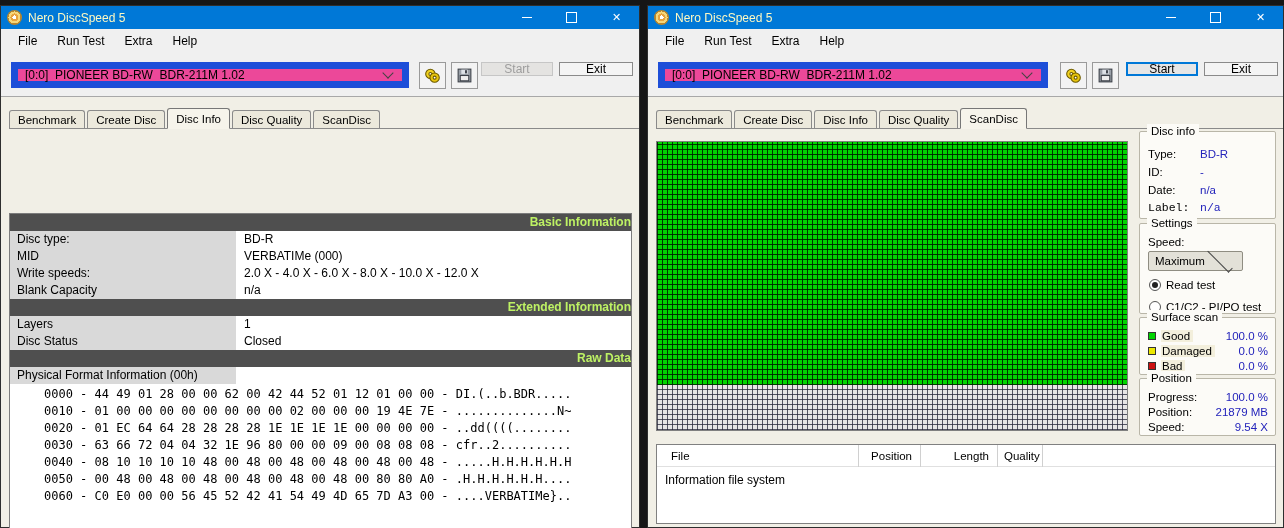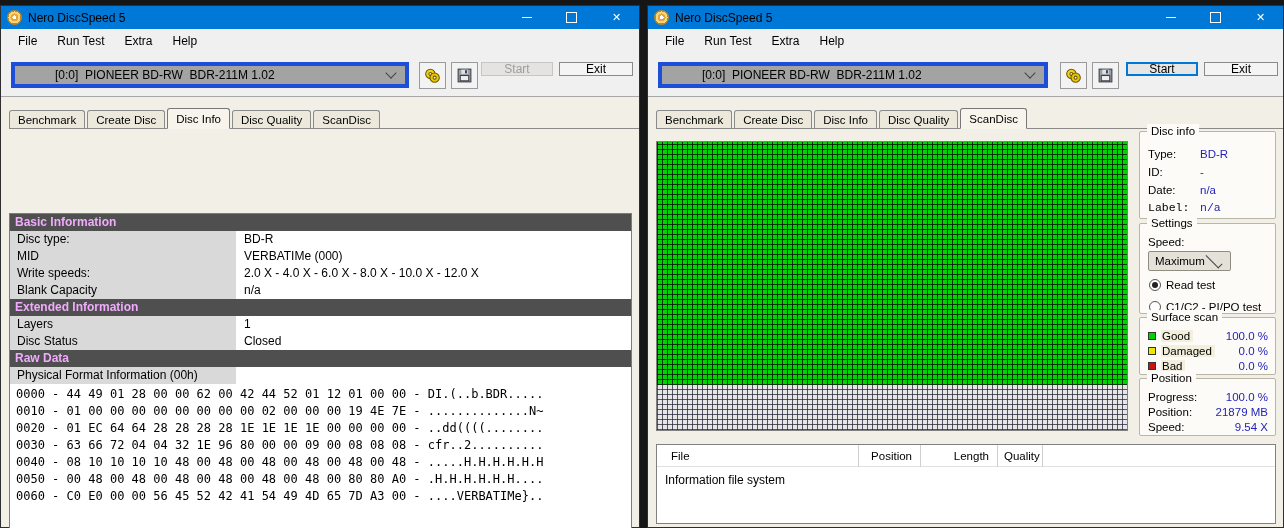--- a/index.html
+++ b/index.html
@@ -10,37 +10,37 @@
          border:1px solid #2e2e2e; }
   #win-left  { left:0;   width:640px; }
   #win-right { left:647px; width:637px; }
 
   
   .titlebar { position:absolute; top:0; left:0; right:0; height:23px;
               background:var(--titlebar,#0078d7); display:flex; align-items:center; }
   .appicon { width:15px; height:15px; margin:0 6px 0 6px; border-radius:50%;
              background:radial-gradient(circle at 50% 50%, #fff 0 2px, #e8a33d 2px 4px, #f5d77a 4px 6px, #b8862c 6px 7px);
              flex:0 0 auto; }
-  .title { color:#000000; font-size:12px; flex:1 1 auto; white-space:nowrap; }
+  .title { color:#fef9c3; font-size:12px; flex:1 1 auto; white-space:nowrap; }
   .wcontrols { display:flex; height:100%; }
   .wc { width:45px; height:100%; display:flex; align-items:center; justify-content:center; }
   .wc-min::after  { content:""; width:10px; height:1px; background:#fff; display:block; }
   .wc-max::after  { content:""; width:9px; height:9px; border:1px solid #fff; display:block; }
   .wc-close::after{ content:"✕"; color:#fff; font-size:11px; }
 
   
   .menubar { position:absolute; top:23px; left:0; right:0; height:23px; background:#f0f0f0;
              display:flex; align-items:center; padding-left:8px; gap:2px; }
   .menuitem { padding:2px 9px; }
 
   
   .toolbar { position:absolute; top:46px; left:0; right:0; height:45px; background:#f0f0f0;
              border-bottom:1px solid #a8a8a8; }
-  .combo { position:absolute; left:10px; top:10px; width:398px; height:26px; background:#a3a3a3;
-           border:4px solid #1d4ed8; display:flex; align-items:center;padding-left:33px; }
+  .combo { position:absolute; left:10px; top:10px; width:398px; height:26px; background:#ec4899;
+           border:7px solid #1d4ed8; display:flex; align-items:center; }
   .combo .combo-text { padding-left:7px; white-space:pre; flex:1 1 auto; overflow:hidden; }
   .chev { width:8px; height:8px; border-right:1px solid #444; border-bottom:1px solid #444;
           transform:rotate(45deg); margin:-4px 10px 0 0; flex:0 0 auto; }
   .iconbtn { position:absolute; top:10px; width:27px; height:27px; background:#f3f3f3;
              border:1px solid #9a9a9a; display:flex; align-items:center; justify-content:center; }
   .iconbtn svg { width:17px; height:17px; }
   .btn { position:absolute; top:10px; height:14px; background:#e9e8e6; border:1px solid #8a8a8a;
          display:flex; align-items:center; justify-content:center; }
   .btn-start { left:480px; width:72px; }
   .btn-start.disabled { color:#9d9d9d; background:#e4e3e1; border-color:#c6c6c6; }
@@ -54,25 +54,25 @@
   .tab { height:18px; padding:0 8px; border:1px solid #8a8a8a; border-bottom:none;
          border-radius:3px 3px 0 0; background:#ece9dc; margin-right:2px; font-size:11.5px;
          display:flex; align-items:center; white-space:nowrap; }
   .tab.active { height:21px; background:#f6f4eb; margin-bottom:-1px; border-color:#777;
                 border-bottom:1px solid #f6f4eb; z-index:2; }
 
   
   .infopanel { position:absolute; left:8px; top:116px; width:623px; height:352px;
                background:#fff; border:1px solid #7c7c7c; overflow:hidden; }
   .sechdr { height:17px; line-height:17px; background:var(--section_header_bg,#4f4f4f);
-            color:#f0abfc; font-weight:bold; padding-left:5px; }
+            color:#bef264; font-weight:bold; padding-left:5px;text-align:right; }
   .irow { display:flex; height:17px; line-height:17px; }
   .ilabel { width:226px; background:#d9d9d9; padding-left:7px; flex:0 0 auto; }
   .ival { padding-left:8px; }
-  .hexblock { margin-top:2px; }
+  .hexblock { margin-top:2px;margin-left:28px; }
   .hexline { font-family:"DejaVu Sans Mono", monospace; font-size:12px; height:17px;
              line-height:17px; padding-left:6px; white-space:pre; }
 
   .footerbar { position:absolute; left:0; right:0; top:468px; bottom:0; background:#f3f2ec; }
 
   
   .gridpanel { position:absolute; left:8px; top:135px; width:472px; height:290px;
                background:#fff; border:1px solid #808080; display:flex; flex-direction:column; }
   .grid-scanned { width:100%;
       background-color:var(--good,#00d400);
@@ -92,21 +92,21 @@
   .g-settings { top:217px; height:91px; }
   .g-surface  { top:311px; height:58px; }
   .g-position { top:372px; height:58px; }
 
   .grow { position:absolute; left:8px; right:7px; height:15px; display:flex; align-items:center; }
   .grow .glabel { flex:0 0 auto; }
   .grow .gvalue { color:var(--value_blue,#2323bb); }
   .g-discinfo .gvalue { position:absolute; left:52px; }
   .gvalue-r { margin-left:auto; }
 
-  .speed-combo { position:absolute; left:8px; top:27px; width:83px; height:20px;
+  .speed-combo { position:absolute; left:8px; top:27px; width:95px; height:20px;
                  background:#e3e1d8; border:1px solid #8f8d82; border-radius:2px;
                  display:flex; align-items:center; }
   .speed-combo span { padding-left:6px; flex:1; }
   .speed-combo .chev { margin:-3px 7px 0 0; width:6px; height:6px; }
   .radio-row { position:absolute; left:9px; display:flex; align-items:center; gap:5px; height:14px; }
   .radio { width:12px; height:12px; border-radius:50%; border:1px solid #555; background:#fff;
            display:flex; align-items:center; justify-content:center; flex:0 0 auto; }
   .radio.selected::after { content:""; width:6px; height:6px; border-radius:50%; background:#222; }
 
   .chip { width:8px; height:8px; border:1px solid #333; margin-right:5px; flex:0 0 auto; }

